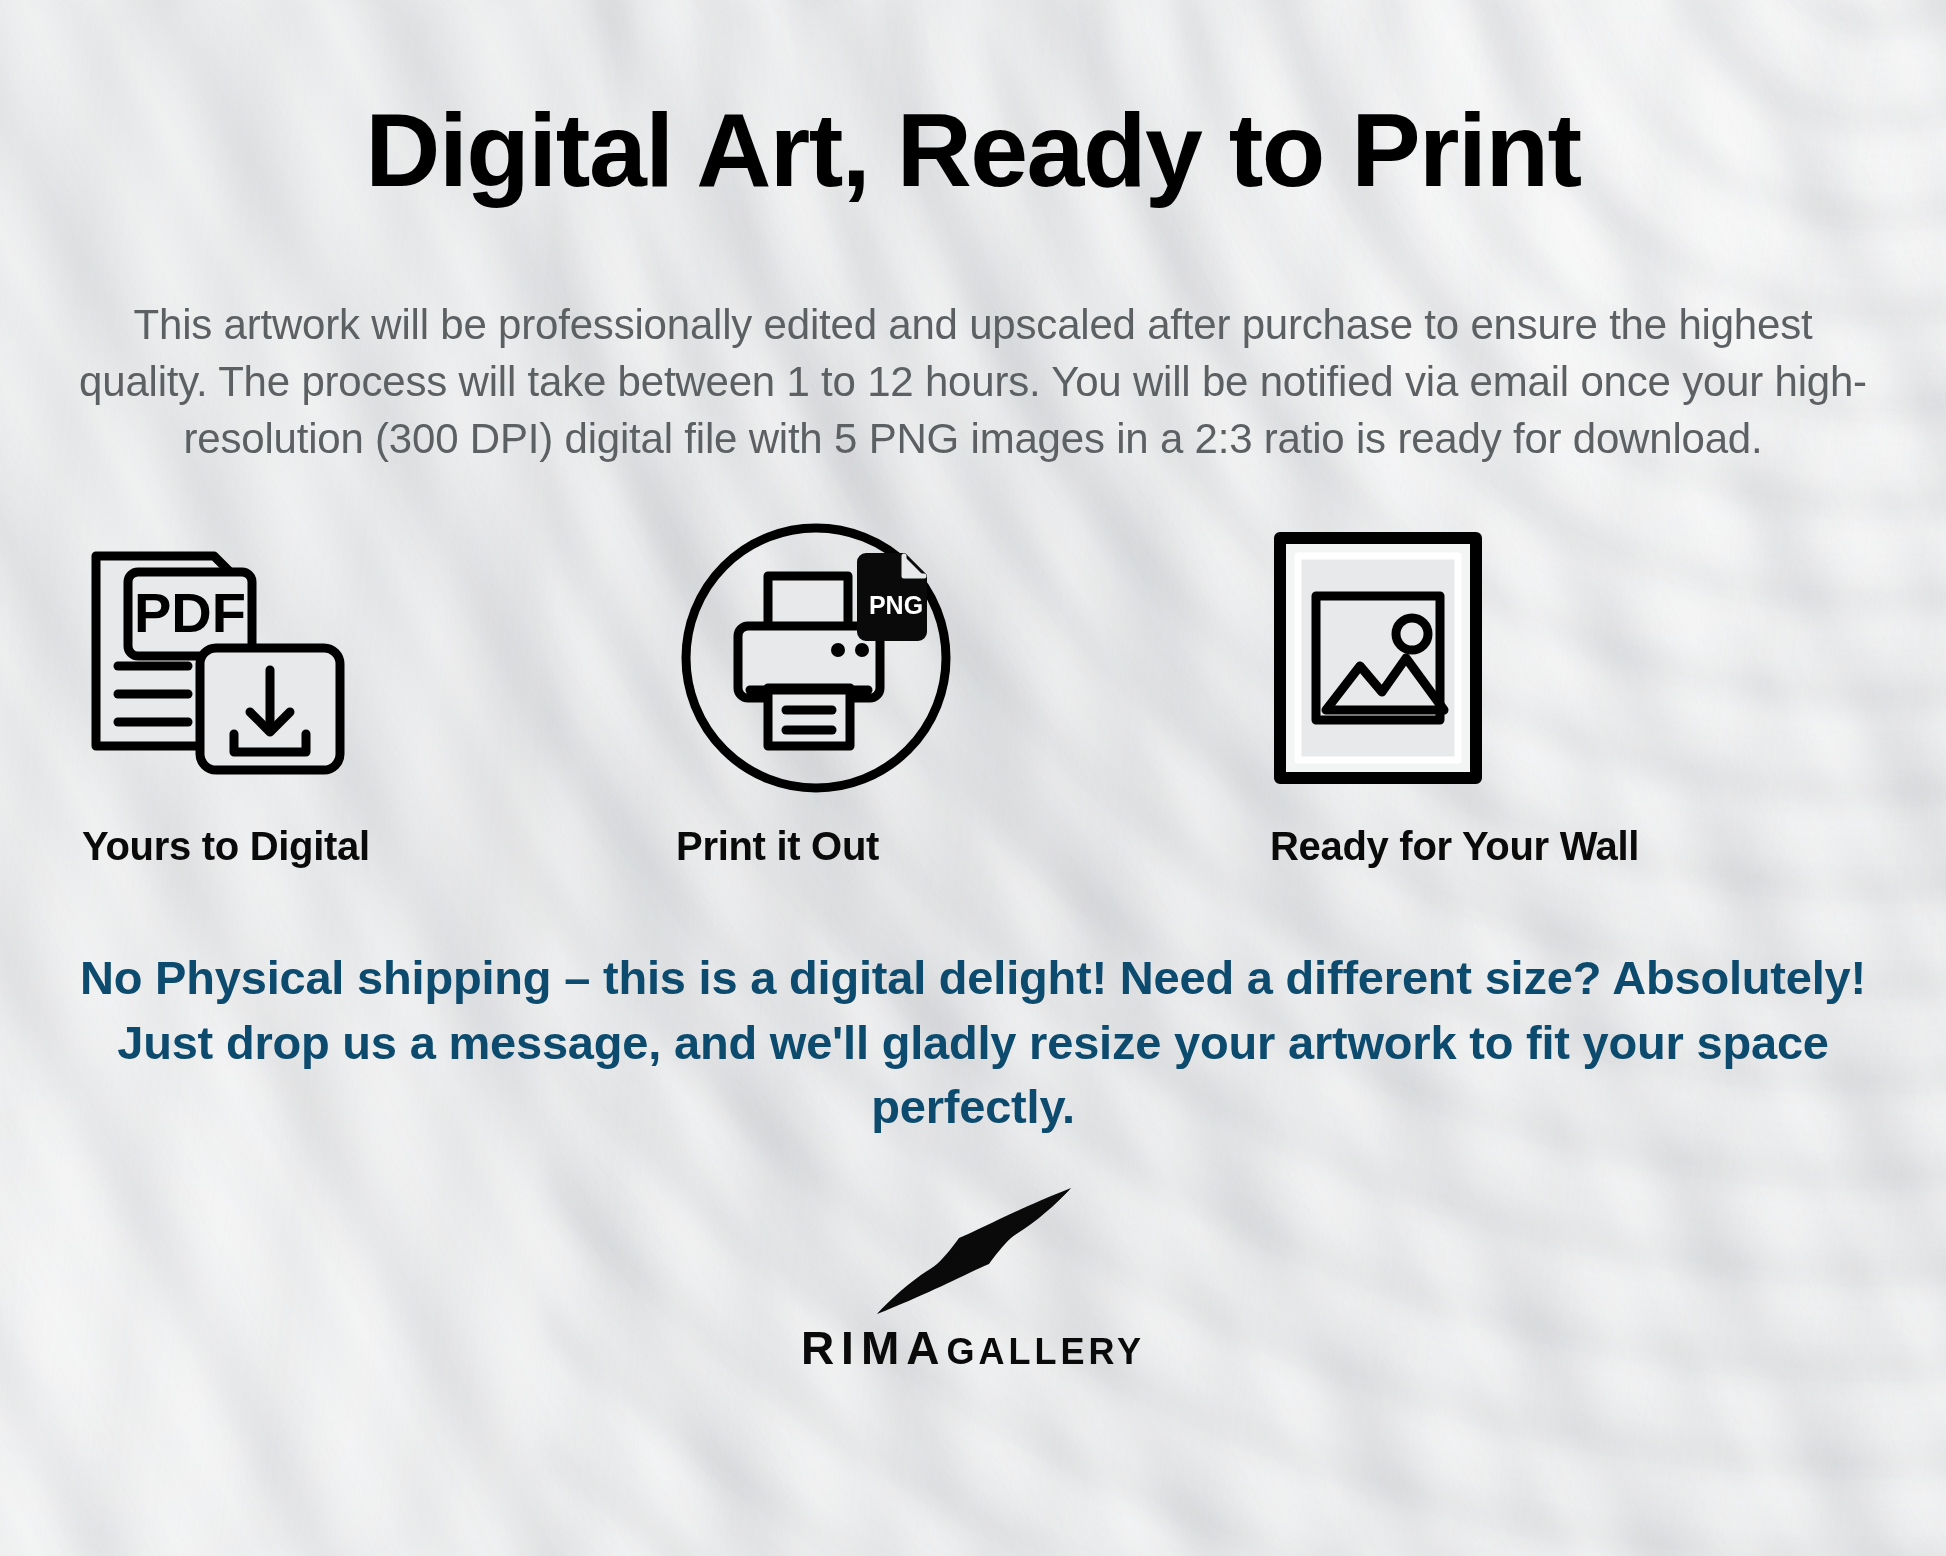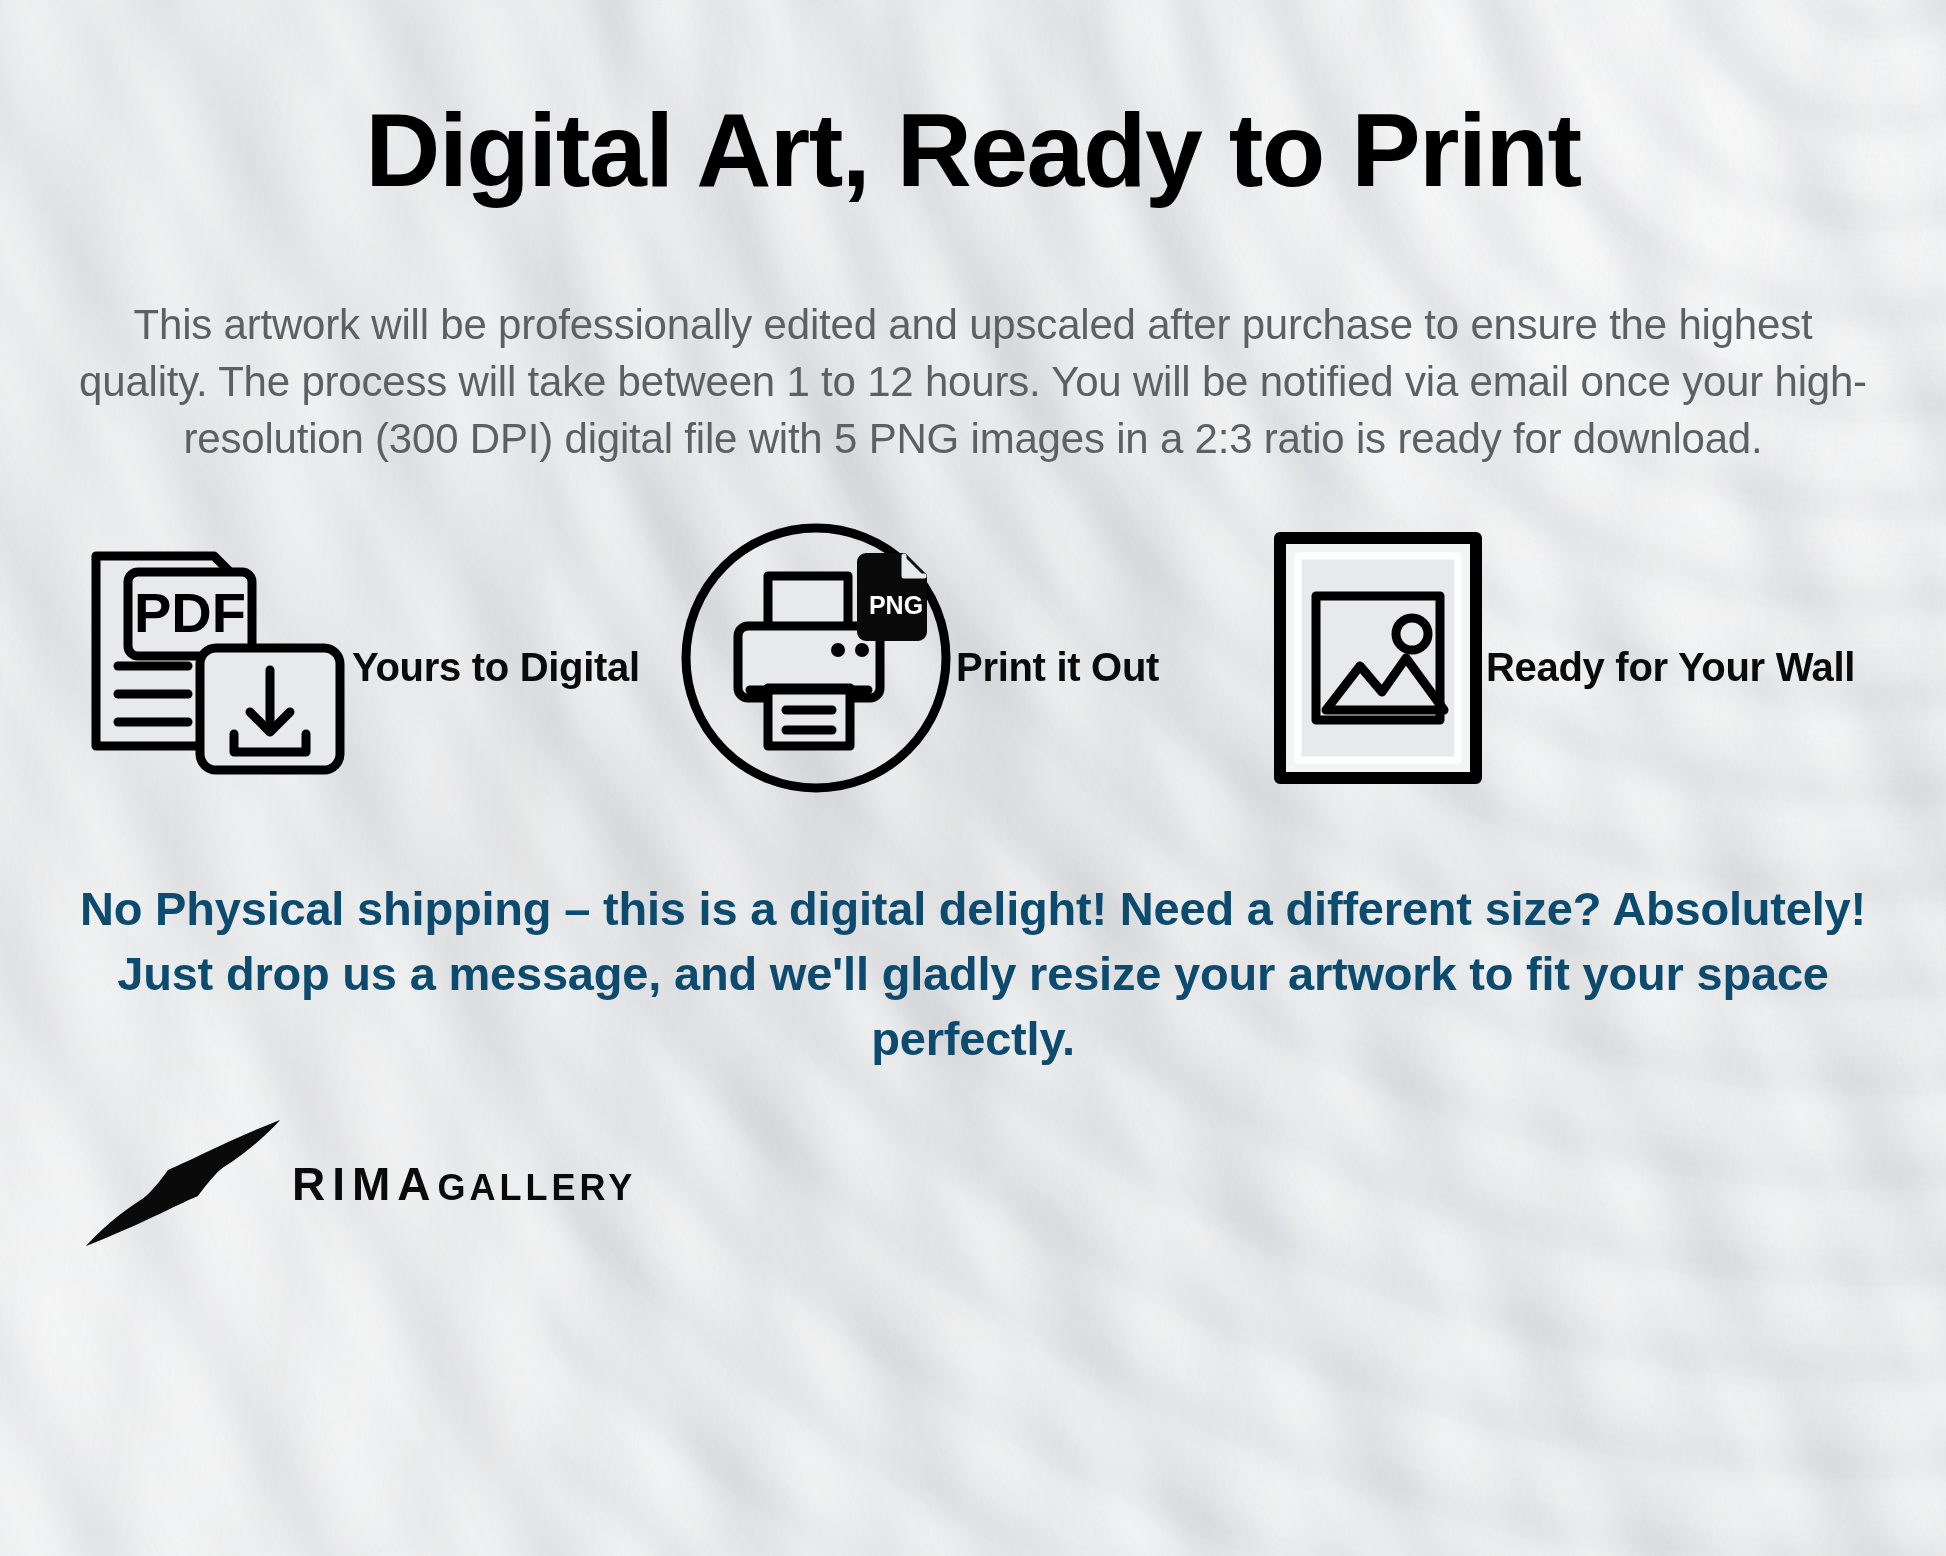--- a/index.html
+++ b/index.html
@@ -111,22 +111,22 @@
 
   
   #features {
     display: flex;
     margin-top: 46px;
     padding: 0 10px;
   }
   .feature {
     flex: 1 1 0;
     display: flex;
-    flex-direction: row;
-    align-items: center;
+    flex-direction: column;
+    align-items: flex-start;
   }
   .feature-icon {
     height: 290px;
     display: flex;
     align-items: center;
     justify-content: center;
   }
   .feature-icon svg { display: block; }
   .feature-label {
     margin-top: 18px;
@@ -147,21 +147,21 @@
     font-weight: 700;
     line-height: 1.38;
     color: #0c4a6e;
     letter-spacing: -0.2px;
   }
 
   
   #brand-footer {
     margin-top: 44px;
     display: flex;
-    flex-direction: row;
+    flex-direction: column;
     align-items: center;
   }
   #brand-mark { display: block; }
   #brand-wordmark {
     margin-top: 2px;
     display: flex;
     align-items: baseline;
     justify-content: center;
   }
   #brand-name-primary {

